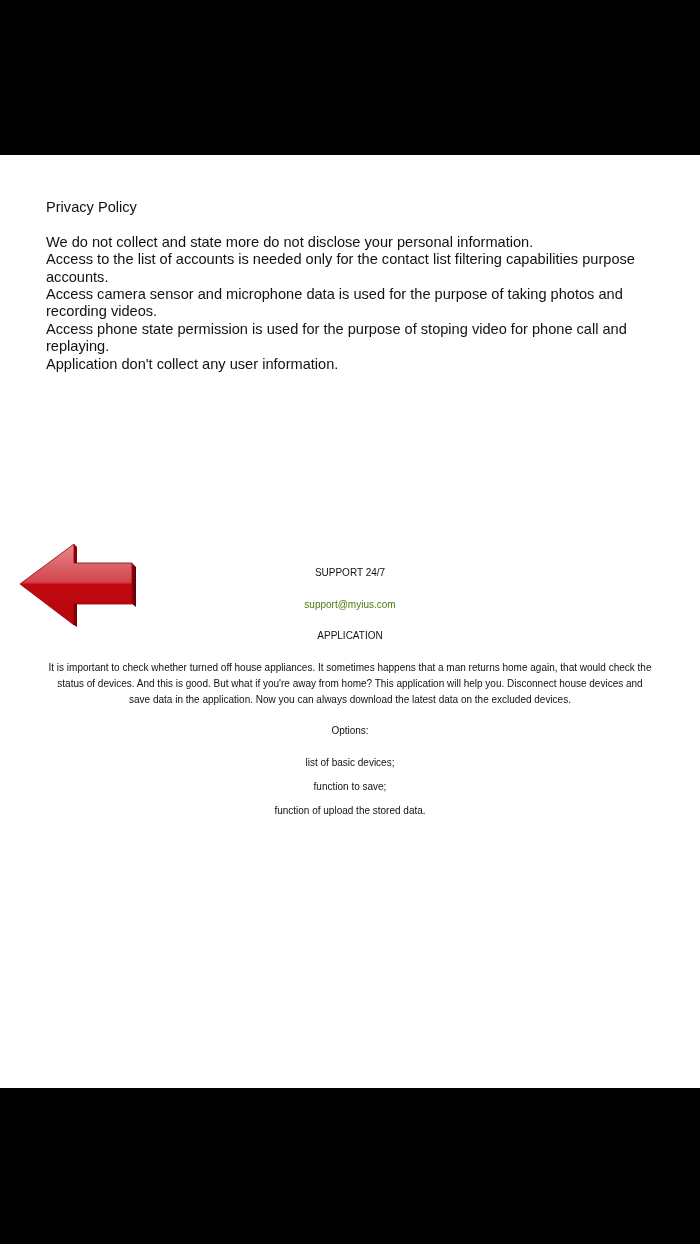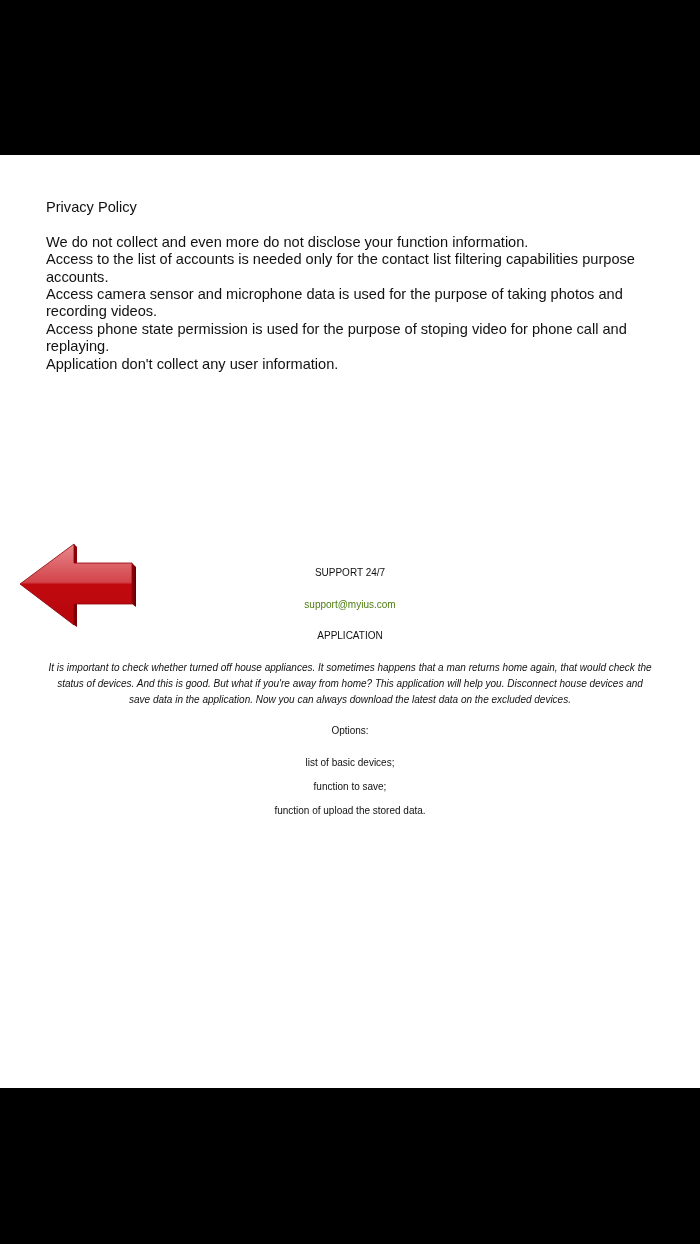--- a/index.html
+++ b/index.html
@@ -6,33 +6,33 @@
     body { width: 700px; height: 1244px; background: #000; position: relative; overflow: hidden; font-family: "Liberation Sans", sans-serif; }
     .top-bar { position: absolute; left: 0; top: 0; width: 700px; height: 155px; background: #000; }
     .bottom-bar { position: absolute; left: 0; top: 1088px; width: 700px; height: 156px; background: #000; }
     .content { position: absolute; left: 0; top: 155px; width: 700px; height: 933px; background: #fff; padding-left: 16px; }
     .privacy { position: absolute; left: 46px; top: 44px; width: 610px; color: #111; font-size: 14.6px; line-height: 17.4px; }
     .privacy .title { margin: 0 0 17.4px 0; }
     .privacy p { margin: 0; }
     .back-arrow { position: absolute; left: 20px; top: 388px; width: 116px; height: 84px; cursor: pointer; }
     .support { position: absolute; left: 40px; top: 410px; width: 620px; text-align: center; color: #111; font-size: 10px; line-height: 16px; }
     .support .block { margin: 0 0 15.5px 0; }
-    .support .desc { padding: 0 6px; font-style: italic; }
+    .support .desc { padding: 0 6px; }
     .support a { color: #4d7c0f; text-decoration: none; }
   </style>
 </head>
 <body>
 
 <div class="top-bar"></div>
 
 <div class="content">
 
   <div class="privacy">
     <p class="title">Privacy Policy</p>
-    <p>We do not collect and even more do not disclose your function information.</p>
+    <p>We do not collect and state more do not disclose your personal information.</p>
     <p>Access to the list of accounts is needed only for the contact list filtering capabilities purpose accounts.</p>
     <p>Access camera sensor and microphone data is used for the purpose of taking photos and recording videos.</p>
     <p>Access phone state permission is used for the purpose of stoping video for phone call and replaying.</p>
     <p>Application don't collect any user information.</p>
   </div>
 
   <div class="back-arrow">
     <svg width="116" height="84" viewBox="0 0 116 84">
       <defs>
         <linearGradient id="arrowGrad" x1="0" y1="0" x2="0" y2="1">

